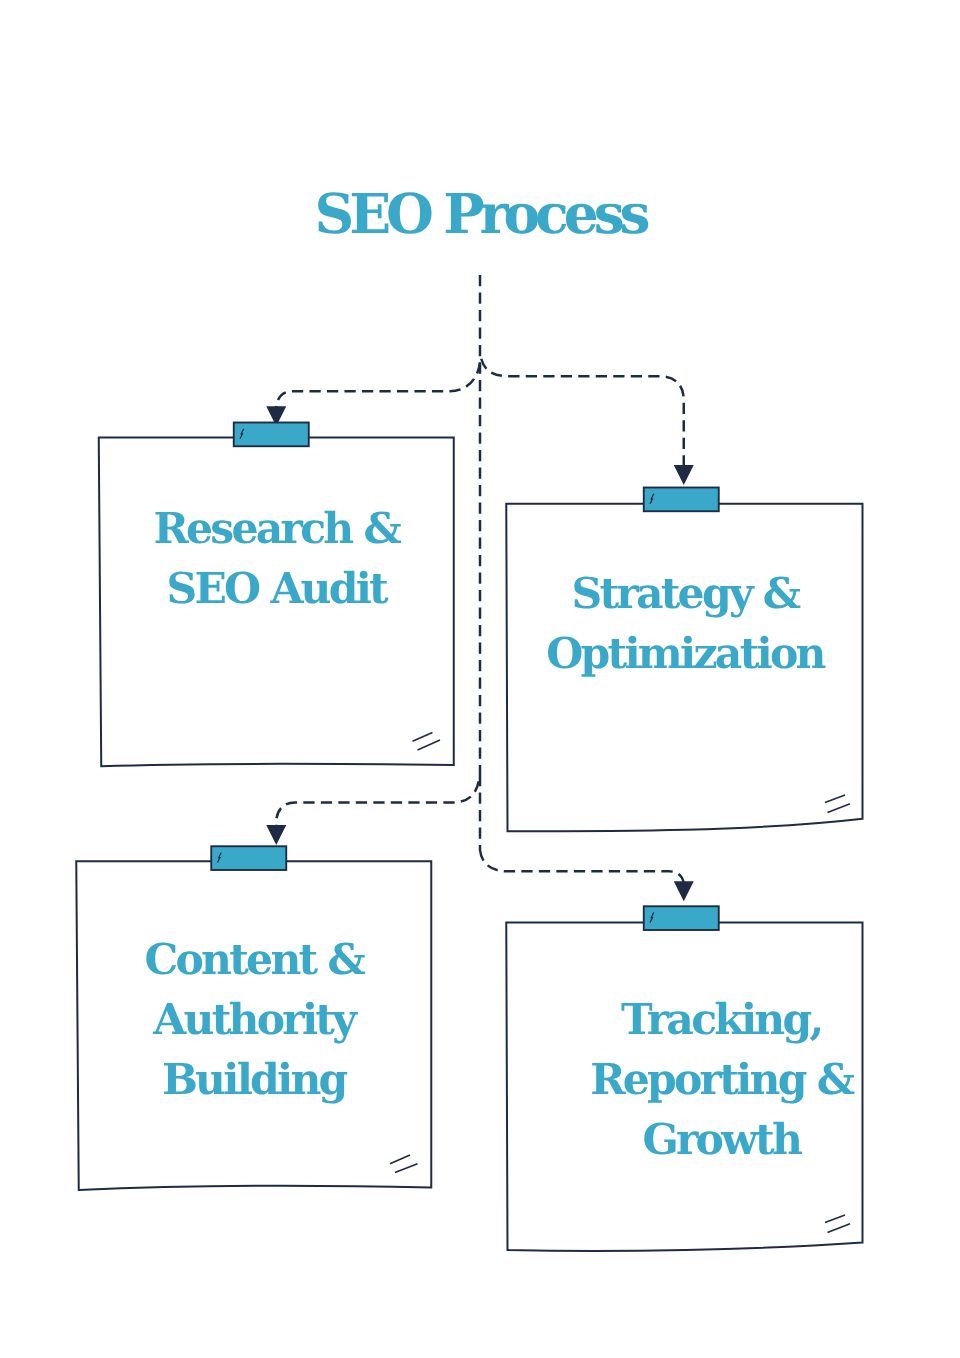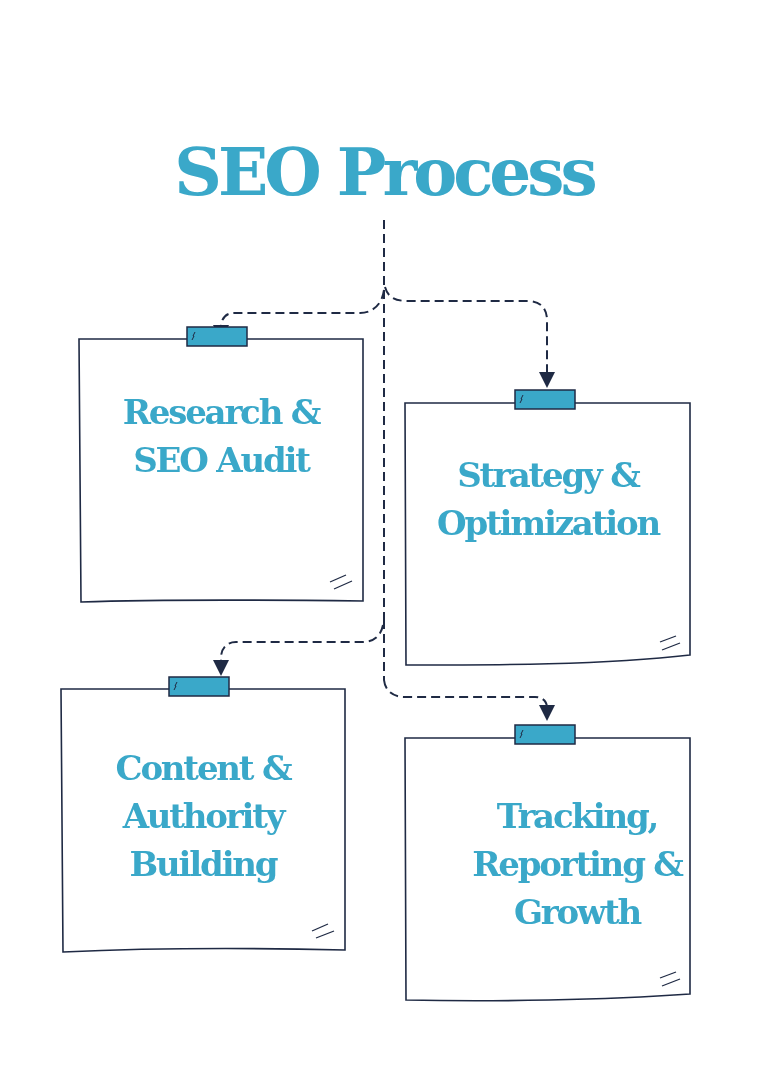--- a/index.html
+++ b/index.html
@@ -15,21 +15,21 @@
       font-family: "DejaVu Serif", "Liberation Serif", serif;
     }
     .title {
       position: absolute;
       left: 0;
       top: 132px;
       width: 768px;
       text-align: center;
       font-family: "DejaVu Serif", "Liberation Serif", serif;
       font-weight: bold;
-      font-size: 66px;
+      font-size: 44px;
       letter-spacing: -4px;
       color: #3aa8c9;
       line-height: 80px;
     }
     svg.connectors {
       position: absolute;
       left: 0;
       top: 0;
       width: 768px;
       height: 1086px;
@@ -77,21 +77,21 @@
     <path d="M384,290 C382,305 372,313 360,313 L234,313 C226,313 221,318 221,328 L221,333" marker-end="url(#arrowhead)"></path>
 
     <path d="M385,287 C388,298 396,301 408,301 L528,301 C540,301 547,308 547,320 L547,380" marker-end="url(#arrowhead)"></path>
 
     <path d="M383,625 C381,635 375,642 362,642 L236,642 C227,642 221,648 221,658 L221,668" marker-end="url(#arrowhead)"></path>
 
     <path d="M384,680 C385,690 392,697 405,697 L535,697 C542,697 547,701 547,708 L547,713" marker-end="url(#arrowhead)"></path>
   </g>
 </svg>
 
-<div class="card" style="left:78px; top:326px; width:286px; height:280px;">
+<div class="card" style="left:78px; top:337px; width:286px; height:280px;">
   <svg class="frame" width="286" height="280" viewBox="0 0 286 280">
     <path d="M1,13 L285,13 L285,275 C200,274 90,273 3,276 Z" fill="#ffffff" stroke="#1f2a44" stroke-width="1.6"></path>
     <g>
       <rect x="109" y="1" width="60" height="19" fill="#3aa8c9" stroke="#1f2a44" stroke-width="1.5"></rect>
       <path d="M114,14 L116,10 L115,10 L117,6" stroke="#1f2a44" stroke-width="1" fill="none"></path>
     </g>
     <g stroke="#1f2a44" stroke-width="1.3" fill="none">
       <path d="M252,256 L268,249"></path>
       <path d="M256,263 L274,255"></path>
     </g>

